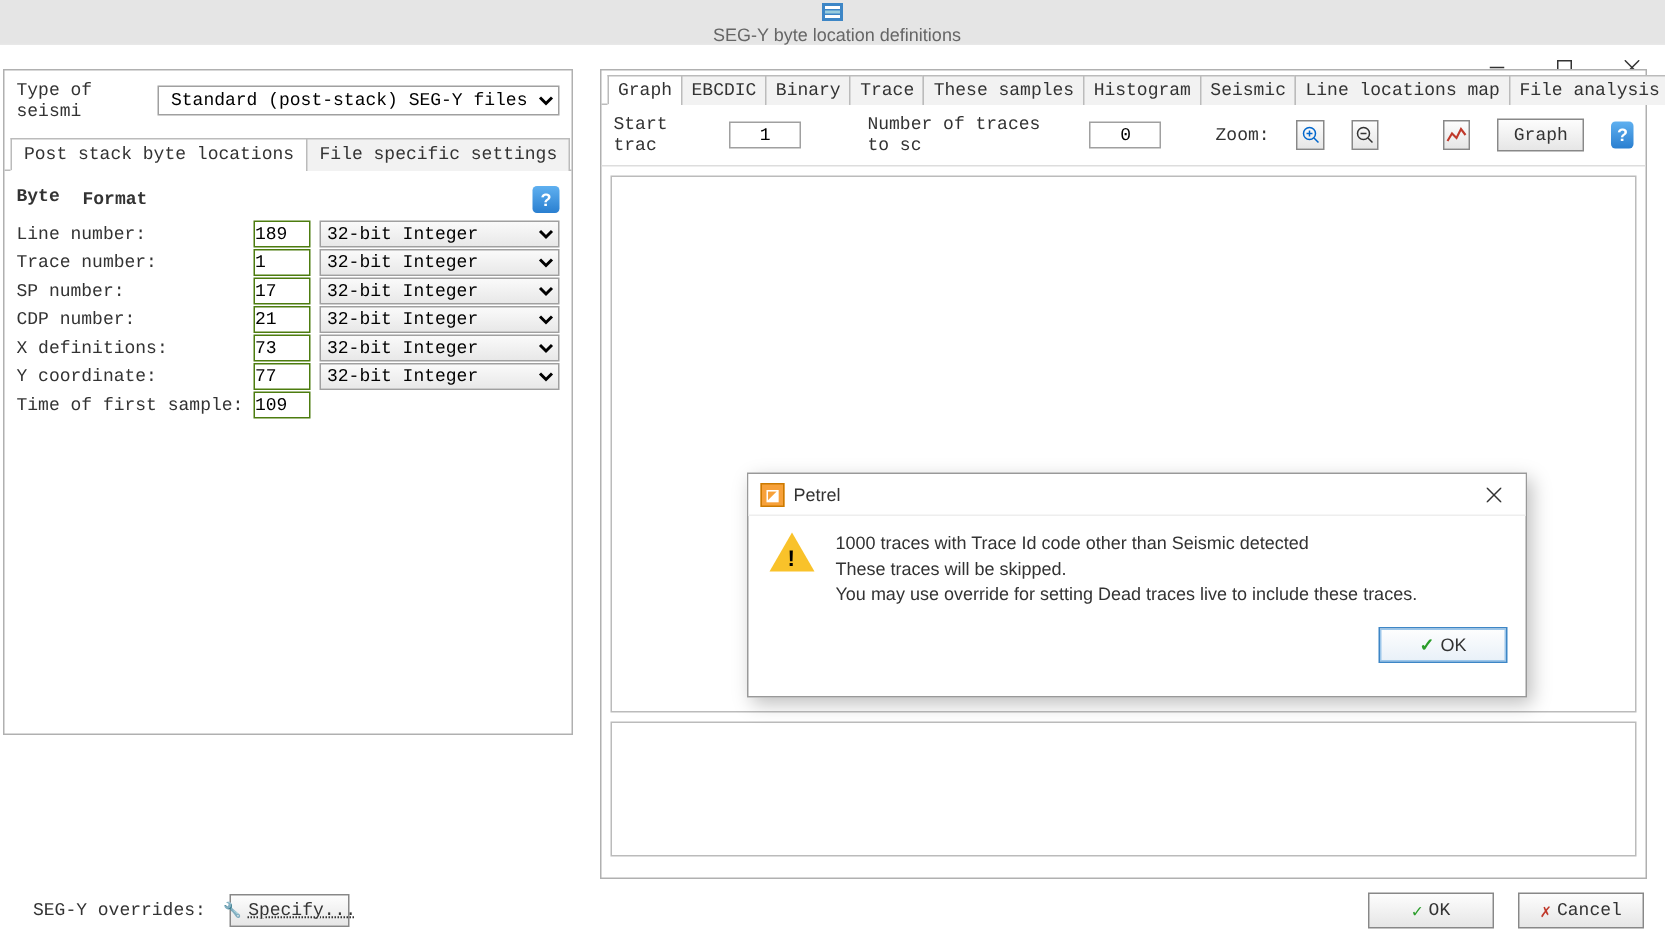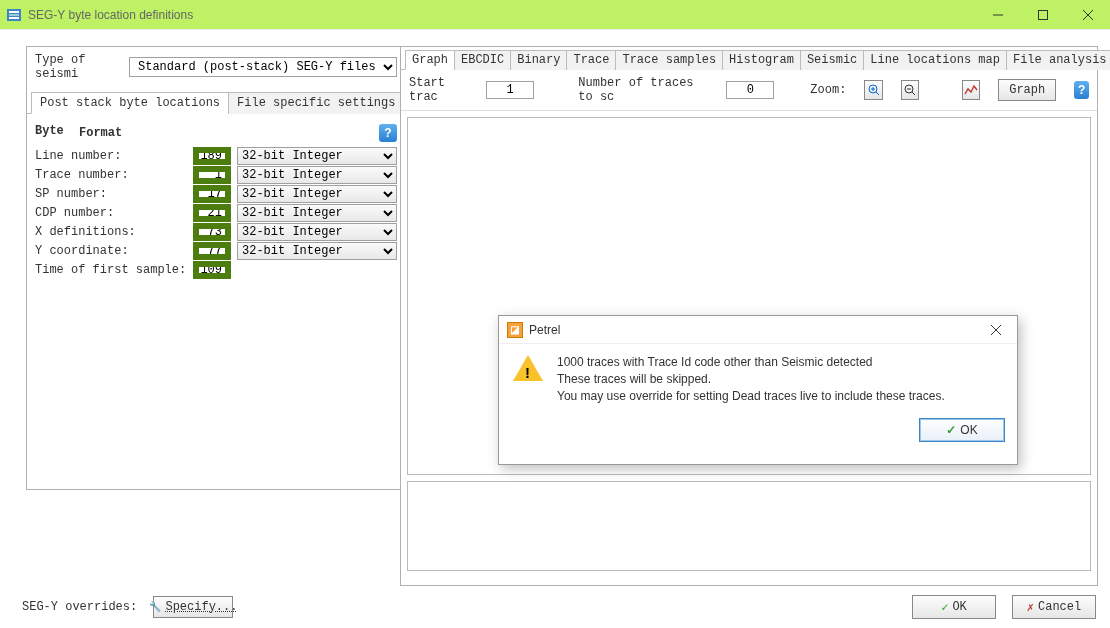--- a/index.html
+++ b/index.html
@@ -7,25 +7,26 @@
   font-family: "Microsoft YaHei", "SimSun", Tahoma, sans-serif;
   font-size: 12px;
   background: #fff;
   width: 1110px;
   height: 628px;
   overflow: hidden;
   color: #333;
 }
 .titlebar {
   height: 30px;
-  background: #bef264;
+  background: #e5e5e5;
   border-bottom: 1px solid #e8e8e8;
   display: flex;
   align-items: center;
   padding-left: 6px;
+  flex-direction: column;
 }
 .titlebar .app-icon {
   width: 16px; height: 16px;
   margin-right: 6px;
   display: inline-flex; align-items: center; justify-content: center;
 }
 .titlebar .title { color: #666; font-size: 12px; }
 .winctrls { margin-left: auto; display: flex; }
 .winctrls .btn {
   width: 45px; height: 30px;
@@ -37,21 +38,21 @@
   position: relative;
   padding: 8px;
   height: 560px;
 }
 .panel {
   border: 1px solid #b0b0b0;
   background: #fff;
   position: absolute;
 }
 .panel.left {
-  left: 26px; top: 16px;
+  left: 2px; top: 16px;
   width: 380px; height: 444px;
 }
 .panel.right {
   left: 400px; top: 16px;
   width: 698px; height: 540px;
 }
 
 .row { display: flex; align-items: center; padding: 6px 8px; }
 .lbl { font-family: "Courier New", monospace; font-size: 12px; }
 
@@ -95,23 +96,23 @@
 .tracehdrs .head .c1 { width: 158px; }
 .tracehdrs .head .c2 { width: 44px; }
 .tracehdrs .head .c3 { flex: 1; justify-content: space-between; }
 .tracehdrs .trow {
   display: flex; align-items: center; height: 19px; margin-bottom: 0px;
 }
 .tracehdrs .trow .c1 { width: 158px; }
 .tracehdrs .trow .c2 { width: 44px; }
 .tracehdrs .trow .c3 { flex: 1; }
 .tracehdrs input.byte {
-  width: 38px; height: 18px; border: 6px solid #4d7c0f;
+  width: 38px; height: 18px; border: 1px solid #4d7c0f;
   font-family: "Courier New", monospace; font-size: 12px;
-  text-align: right; padding-right: 3px;
+  padding-right: 3px;
 }
 .tracehdrs select.fmt {
   width: 160px; height: 18px; border: 1px solid #a0a0a0;
   font-family: "Courier New", monospace; font-size: 12px;
   background: linear-gradient(#fafafa,#e8e8e8);
 }
 .help-icon {
   width: 18px; height: 18px;
   background: linear-gradient(#5fb0f0,#2a7fd0);
   border-radius: 3px;
@@ -334,21 +335,21 @@
         </div>
     </div>
   </div>
 
   <div class="panel right">
     <div class="rtabs" id="right-tabs">
         <div class="tab active">Graph</div>
         <div class="tab">EBCDIC</div>
         <div class="tab">Binary</div>
         <div class="tab">Trace</div>
-        <div class="tab">Trace samples</div>
+        <div class="tab">These samples</div>
         <div class="tab">Histogram</div>
         <div class="tab">Seismic</div>
         <div class="tab">Line locations map</div>
         <div class="tab">File analysis</div>
       </div>
     <div class="graph-toolbar">
       <span>Start trac</span>
       <input class="numin" value="1" style="">
       <span style="width:10px;"></span>
       <span>Number of traces to sc</span>

